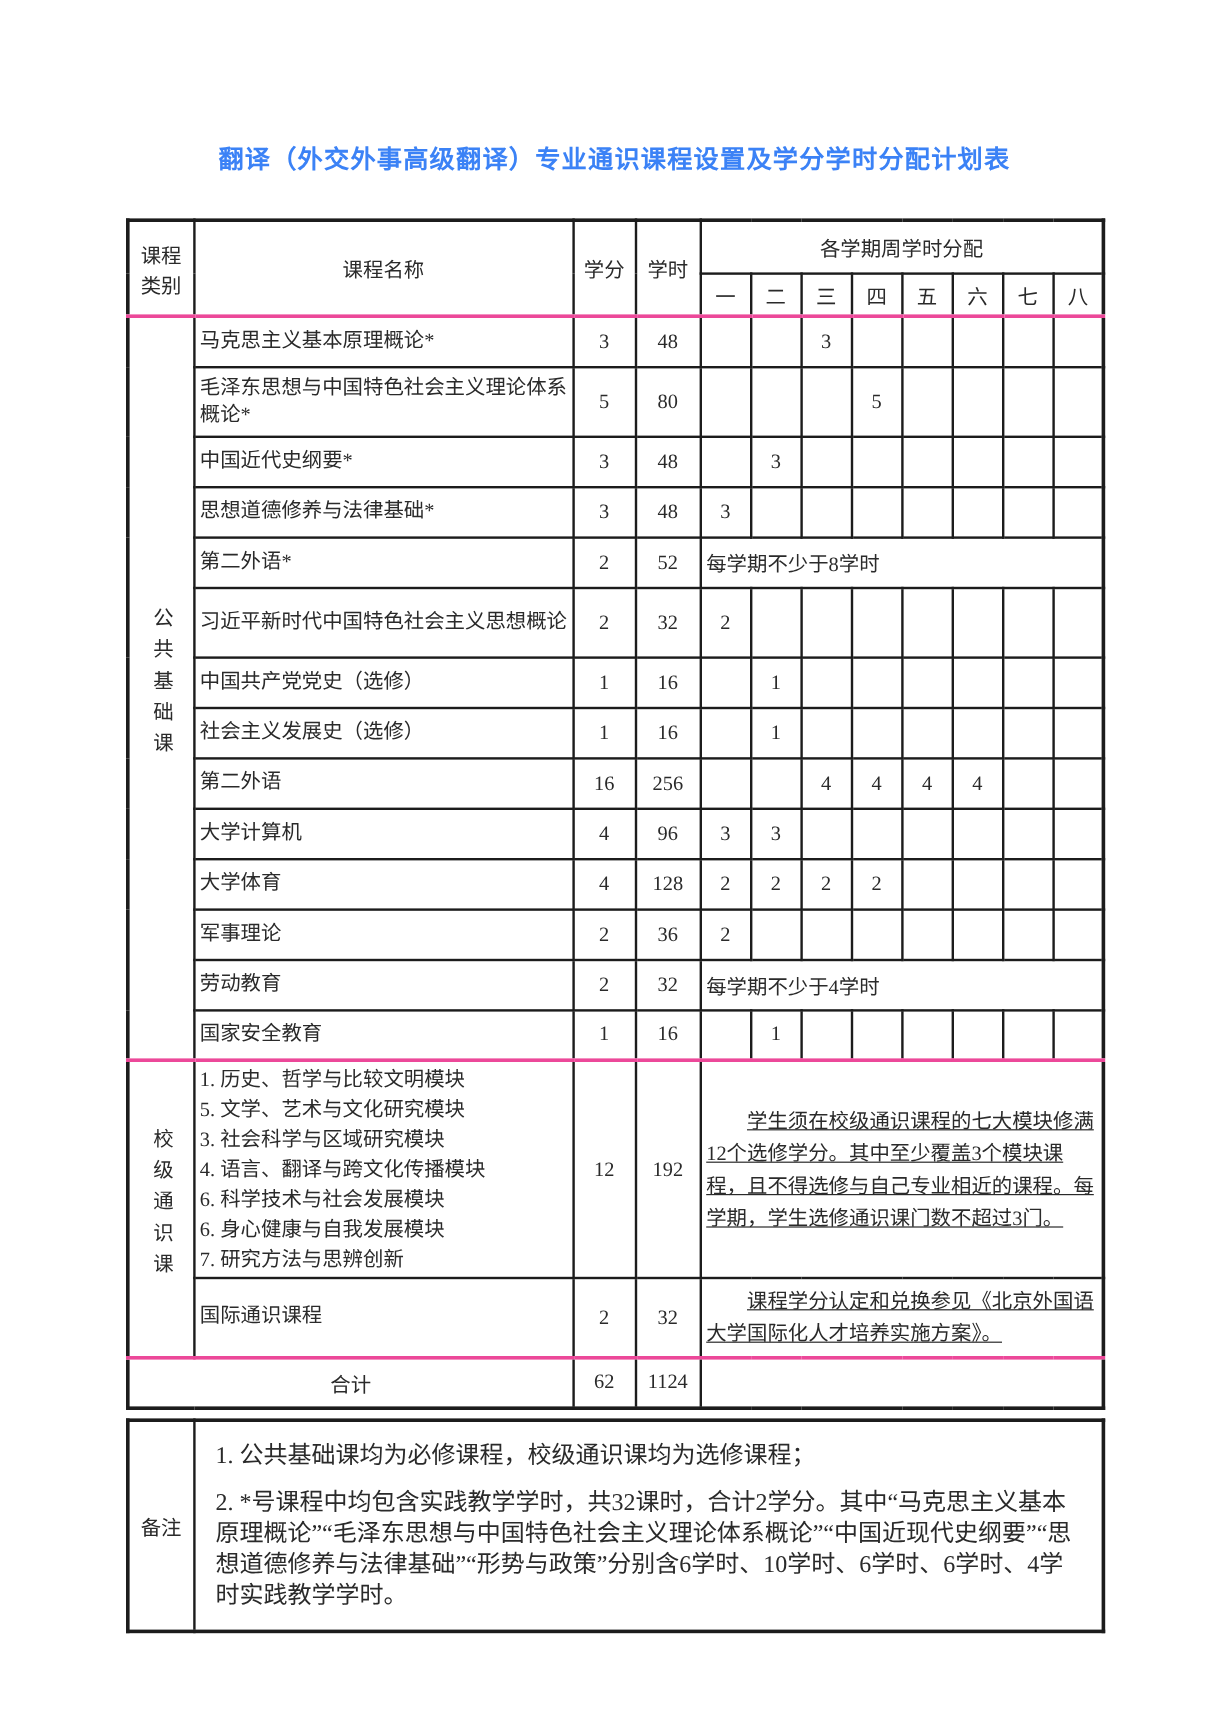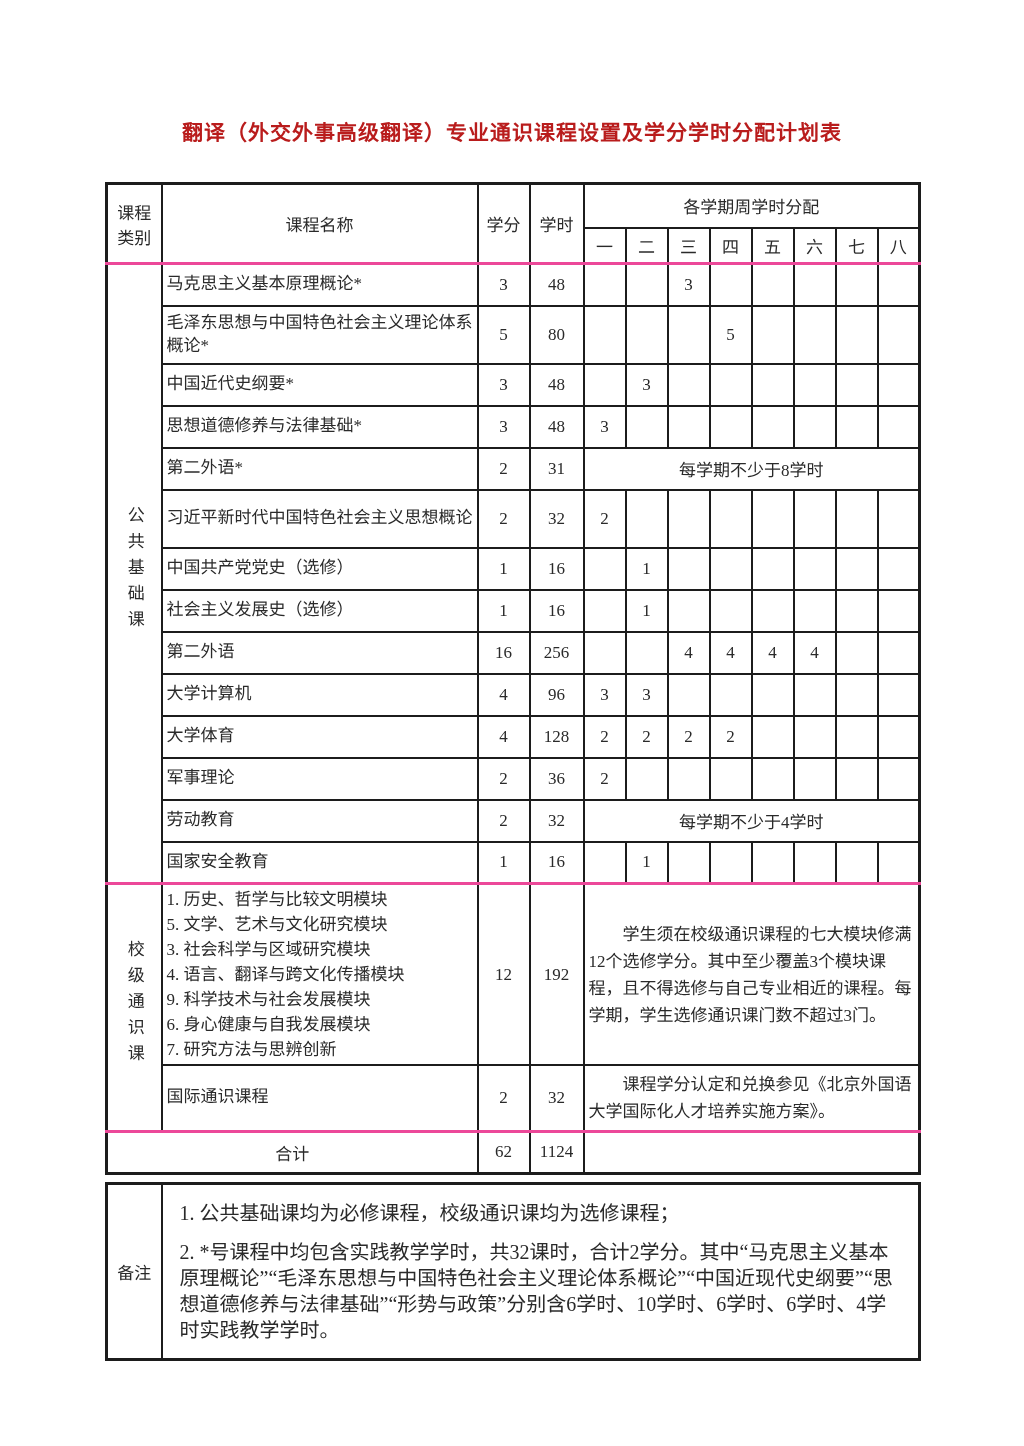--- a/index.html
+++ b/index.html
@@ -13,21 +13,21 @@
     font-family: "Liberation Serif", "DejaVu Serif", serif;
     overflow: hidden;
   }
   .title {
     margin: 0;
     padding-top: 116px;
     text-align: center;
     font-size: 21px;
     font-weight: bold;
     letter-spacing: 1px;
-    color: #b91c1c;
+    color: #3b82f6;
   }
   table.main {
     border-collapse: collapse;
     table-layout: fixed;
     width: 813px;
     margin: 36px 0 0 105px;
     border: 3px solid #1c1c1c;
   }
   table.main th, table.main td {
     border: 2px solid #1c1c1c;
@@ -66,40 +66,41 @@
   td.cat { text-align: center; }
   .vtext {
     display: inline-block;
     writing-mode: vertical-rl;
     text-orientation: upright;
     letter-spacing: 9px;
     font-size: 17px;
     line-height: 1;
   }
   td.span-note {
-    text-align: center;
+    text-align: left;
     font-size: 17px;
     margin-left: 33px;
   }
   td.modules {
     text-align: left;
     padding: 6px 4px 6px 8px;
     vertical-align: middle;
   }
   .mod { line-height: 25px; white-space: nowrap; }
   td.note-cell {
     text-align: left;
     padding: 4px 6px;
     vertical-align: middle;
   }
   p.note {
     margin: 0;
     text-indent: 2em;
     line-height: 27px;
     font-size: 17px;
+    text-decoration: underline;
   }
   td.total-label { text-align: center; font-size: 17px; }
   td.total-num { font-weight: bold; font-size: 16px; margin-top: 24px; }
 
   
   tr.sect td { border-top: 3px solid #ec4899; }
 
   table.remarks {
     margin-top: 7px;
   }
@@ -210,21 +211,21 @@
         <td class="num"></td>
         <td class="num"></td>
         <td class="num"></td>
         <td class="num"></td>
         <td class="num"></td>
         <td class="num"></td>
       </tr>
       <tr class="std">
         <td class="name">第二外语*</td>
         <td class="num">2</td>
-        <td class="num">31</td>
+        <td class="num">52</td>
         <td class="span-note" colspan="8">每学期不少于8学时</td>
       </tr>
       <tr class="tall">
         <td class="name">习近平新时代中国特色社会主义思想概论</td>
         <td class="num">2</td>
         <td class="num">32</td>
         <td class="num">2</td>
         <td class="num"></td>
         <td class="num"></td>
         <td class="num"></td>
@@ -331,21 +332,21 @@
         <td class="num"></td>
       </tr>
 
       <tr class="mods sect">
         <td class="cat" rowspan="2"><span class="vtext">校级通识课</span></td>
         <td class="modules">
           <div class="mod">1. 历史、哲学与比较文明模块</div>
           <div class="mod">5. 文学、艺术与文化研究模块</div>
           <div class="mod">3. 社会科学与区域研究模块</div>
           <div class="mod">4. 语言、翻译与跨文化传播模块</div>
-          <div class="mod">9. 科学技术与社会发展模块</div>
+          <div class="mod">6. 科学技术与社会发展模块</div>
           <div class="mod">6. 身心健康与自我发展模块</div>
           <div class="mod">7. 研究方法与思辨创新</div>
         </td>
         <td class="num">12</td>
         <td class="num">192</td>
         <td class="note-cell" colspan="8">
           <p class="note">学生须在校级通识课程的七大模块修满12个选修学分。其中至少覆盖3个模块课程，且不得选修与自己专业相近的课程。每学期，学生选修通识课门数不超过3门。</p>
         </td>
       </tr>
       <tr class="intl">

